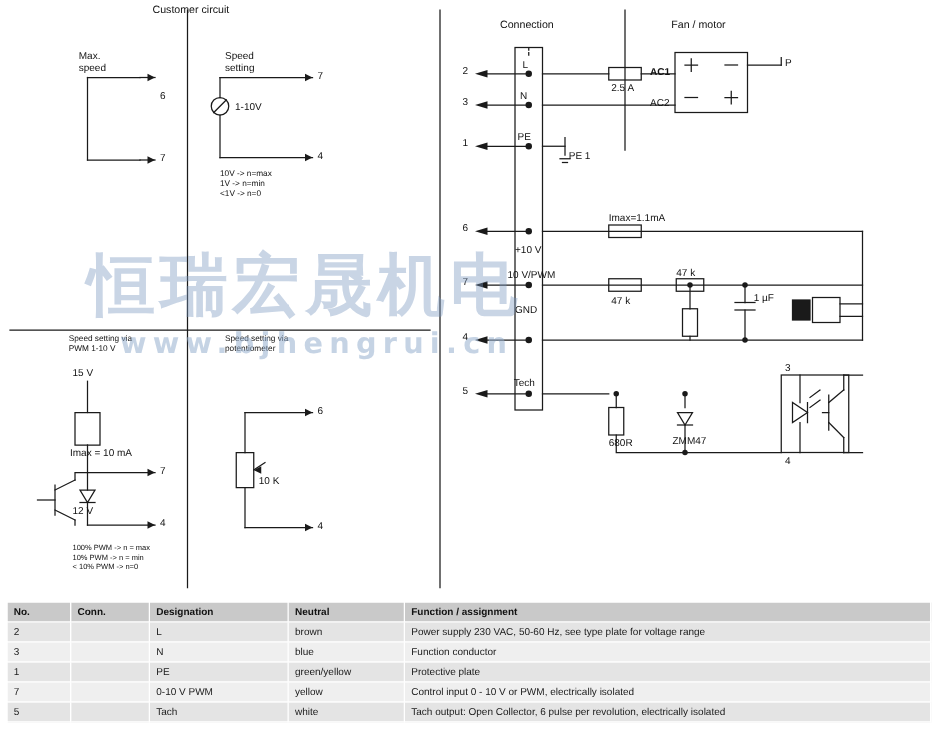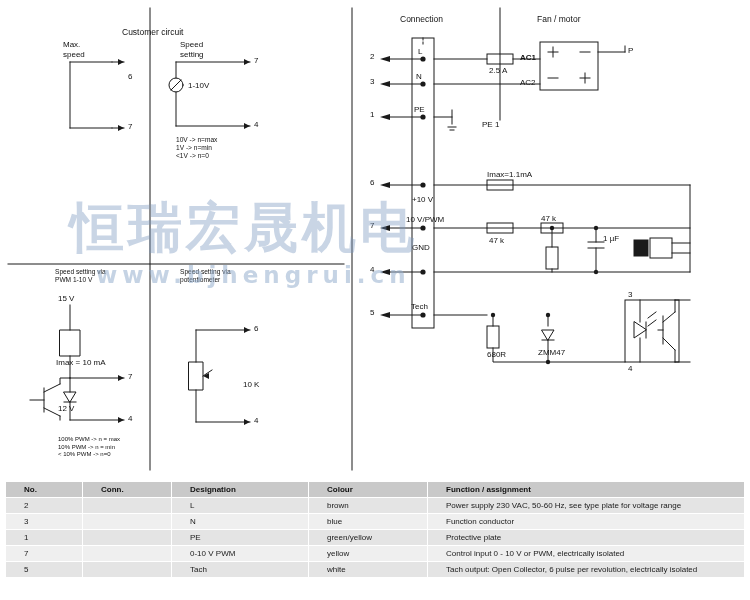--- a/index.html
+++ b/index.html
@@ -64,21 +64,21 @@
   
   .tbl{
     position:absolute;
     left:5px;top:481px;
     width:740px;
     border-collapse:collapse;
     font-size:8px;
   }
   .tbl th,.tbl td{
     border:1px solid #ffffff;
-    padding:3px 18px;
+    padding:3px 5px;
     text-align:left;
     font-weight:normal;
     white-space:nowrap;
   }
   .tbl thead th{
     background:#c9c9c9;
     font-weight:bold;
     color:#111;
   }
   .tbl tbody tr:nth-child(odd) td{background:#e4e4e4;}
@@ -246,21 +246,21 @@
       <path d="M675,312 L675,300"></path>
       <path d="M675,350 L675,362"></path>
       <path d="M658,330 L663,330"></path>
       <path d="M675,300 L690,300"></path>
       <path d="M675,362 L690,362"></path>
 
       <path d="M423,38 L423,44" stroke-dasharray="2,2"></path>
     </g>
   </svg>
 
-  <div class="hdr" style="left:122px;top:27px;text-align:right;">Customer circuit</div>
+  <div class="hdr" style="left:122px;top:2px;text-align:right;">Customer circuit</div>
   <div class="hdr" style="left:400px;top:14px;">Connection</div>
   <div class="hdr" style="left:537px;top:14px;">Fan / motor</div>
 
   <div class="lbl" style="left:63px;top:40px;white-space:pre;">Max.
 speed</div>
   <div class="lbl" style="left:128px;top:72px;">6</div>
   <div class="lbl" style="left:128px;top:122px;">7</div>
 
   <div class="lbl" style="left:180px;top:40px;white-space:pre;">Speed
 setting</div>
@@ -278,21 +278,21 @@
 
   <div class="lbl" style="left:58px;top:294px;">15 V</div>
   <div class="lbl" style="left:56px;top:358px;">Imax = 10 mA</div>
   <div class="lbl" style="left:58px;top:404px;">12 V</div>
   <div class="lbl" style="left:128px;top:372px;">7</div>
   <div class="lbl" style="left:128px;top:414px;">4</div>
   <div class="lbl tiny" style="left:58px;top:436px;white-space:pre;">100% PWM -&gt; n = max
 10% PWM -&gt; n = min
 &lt; 10% PWM -&gt; n=0</div>
 
-  <div class="lbl" style="left:207px;top:380px;margin-left:36px;">10 K</div>
+  <div class="lbl" style="left:207px;top:380px;">10 K</div>
   <div class="lbl" style="left:254px;top:324px;">6</div>
   <div class="lbl" style="left:254px;top:416px;">4</div>
 
   <div class="lbl" style="left:370px;top:52px;">2</div>
   <div class="lbl" style="left:370px;top:77px;">3</div>
   <div class="lbl" style="left:370px;top:110px;">1</div>
   <div class="lbl" style="left:370px;top:178px;">6</div>
   <div class="lbl" style="left:370px;top:221px;">7</div>
   <div class="lbl" style="left:370px;top:265px;">4</div>
   <div class="lbl" style="left:370px;top:308px;">5</div>
@@ -302,42 +302,42 @@
   <div class="lbl" style="left:414px;top:105px;">PE</div>
   <div class="lbl" style="left:412px;top:172px;margin-top:23px;">+10 V</div>
   <div class="lbl" style="left:406px;top:215px;">10 V/PWM</div>
   <div class="lbl" style="left:412px;top:243px;">GND</div>
   <div class="lbl" style="left:411px;top:302px;">Tech</div>
 
   <div class="lbl" style="left:489px;top:66px;text-align:right;">2.5 A</div>
   <div class="lbl" style="left:520px;top:53px;font-weight:bold;">AC1</div>
   <div class="lbl" style="left:520px;top:78px;">AC2</div>
   <div class="lbl" style="left:628px;top:46px;">P</div>
-  <div class="lbl" style="left:482px;top:120px;">PE 1</div>
+  <div class="lbl" style="left:455px;top:120px;">PE 1</div>
   <div class="lbl" style="left:487px;top:170px;">Imax=1.1mA</div>
   <div class="lbl" style="left:489px;top:236px;">47 k</div>
   <div class="lbl" style="left:541px;top:214px;">47 k</div>
   <div class="lbl" style="left:603px;top:234px;">1 µF</div>
   <div class="lbl" style="left:487px;top:350px;">680R</div>
   <div class="lbl" style="left:538px;top:348px;">ZMM47</div>
   <div class="lbl" style="left:628px;top:290px;">3</div>
   <div class="lbl" style="left:628px;top:364px;">4</div>
 
   <div class="wm">
     <div class="wm-cn">恒瑞宏晟机电</div>
     <div class="wm-url">www.bjhengrui.cn</div>
   </div>
 
   <table class="tbl">
     <thead>
       <tr>
         <th class="c-no">No.</th>
         <th class="c-conn">Conn.</th>
         <th class="c-desig">Designation</th>
-        <th class="c-colour">Colour</th>
+        <th class="c-colour">Neutral</th>
         <th>Function / assignment</th>
       </tr>
     </thead>
     <tbody>
       <tr>
         <td>2</td>
         <td></td>
         <td>L</td>
         <td>brown</td>
         <td>Power supply 230 VAC, 50-60 Hz, see type plate for voltage range</td>

